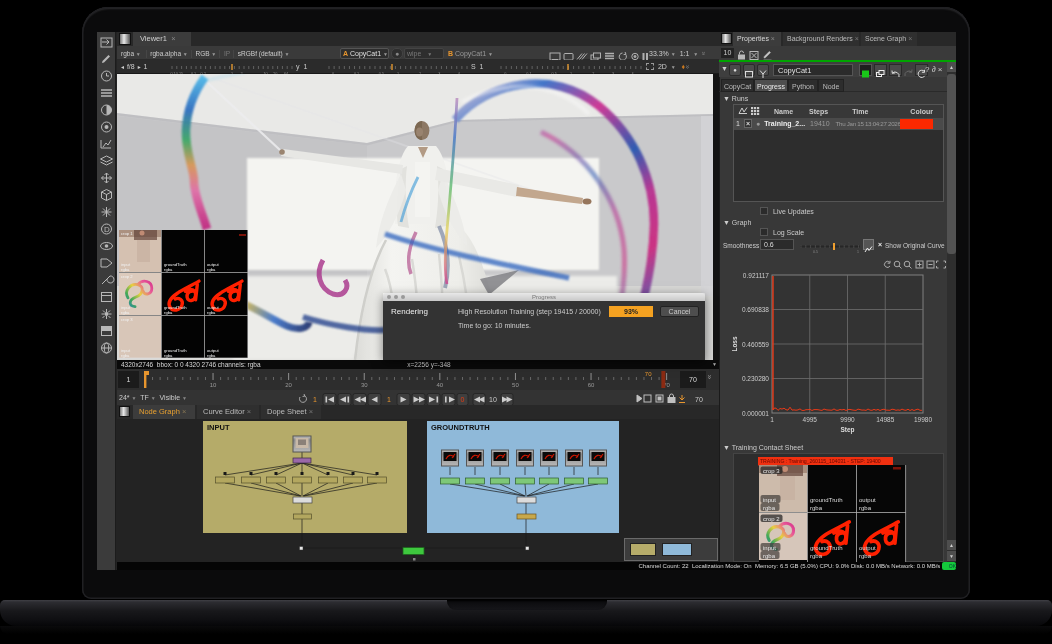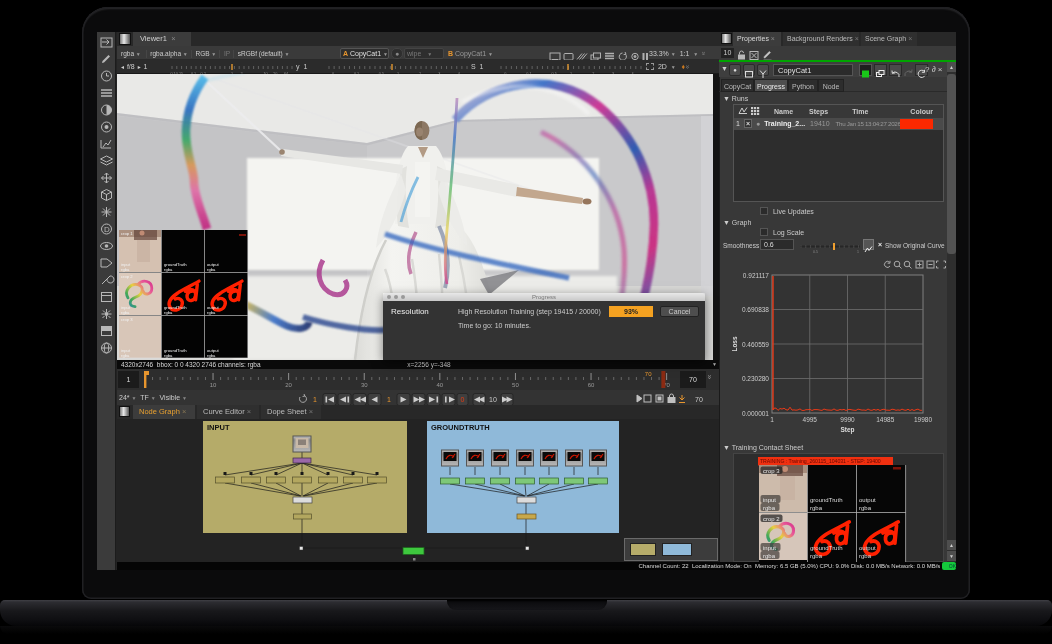--- a/index.html
+++ b/index.html
@@ -814,20 +814,20 @@
  <div class="a" style="left:20px;top:530px;width:839px;height:8px;background:#050505;color:#ddd;font-size:6px;line-height:8px;text-align:right">
    <span>Channel Count: 22&nbsp; Localization Mode: On&nbsp; Memory: 6.5 GB (5.0%) CPU: 9.0% Disk: 0.0 MB/s Network: 0.0 MB/s&nbsp;</span><span style="display:inline-block;background:#14c83c;color:#043;width:14px;border-radius:2px;font-size:5px">OK</span>
  </div>
 
  <div class="a" style="left:286px;top:261px;width:322px;height:67px;box-shadow:0 3px 10px rgba(0,0,0,.5)">
   <div style="height:8px;background:linear-gradient(#e8e8e8,#c8c8c8);border-radius:3px 3px 0 0;position:relative">
     <span style="position:absolute;left:4px;top:2px;width:4px;height:4px;border-radius:50%;background:#999;box-shadow:7px 0 #999, 14px 0 #999"></span>
     <span style="position:absolute;left:0;right:0;text-align:center;font-size:6px;color:#777;line-height:8px">Progress</span>
   </div>
   <div style="height:59px;background:#333;position:relative">
-    <span style="position:absolute;left:8px;top:6px;color:#eee;font-size:8px">Resolution</span>
+    <span style="position:absolute;left:8px;top:6px;color:#eee;font-size:8px">Rendering</span>
     <span style="position:absolute;left:75px;top:7px;color:#ccc;font-size:7px">High Resolution Training (step 19415 / 20000)</span>
     <span style="position:absolute;left:75px;top:21px;color:#ccc;font-size:7px">Time to go: 10 minutes.</span>
     <span style="position:absolute;left:226px;top:5px;width:44px;height:11px;background:#f5a221;color:#222;font-size:7px;text-align:center;line-height:11px;font-weight:bold">93%</span>
     <span style="position:absolute;left:277px;top:5px;width:39px;height:11px;background:#4e4e4e;border:1px solid #222;border-radius:2px;color:#ccc;font-size:7px;text-align:center;line-height:10px">Cancel</span>
   </div>
  </div>
 </div>
 
 </body></html>

